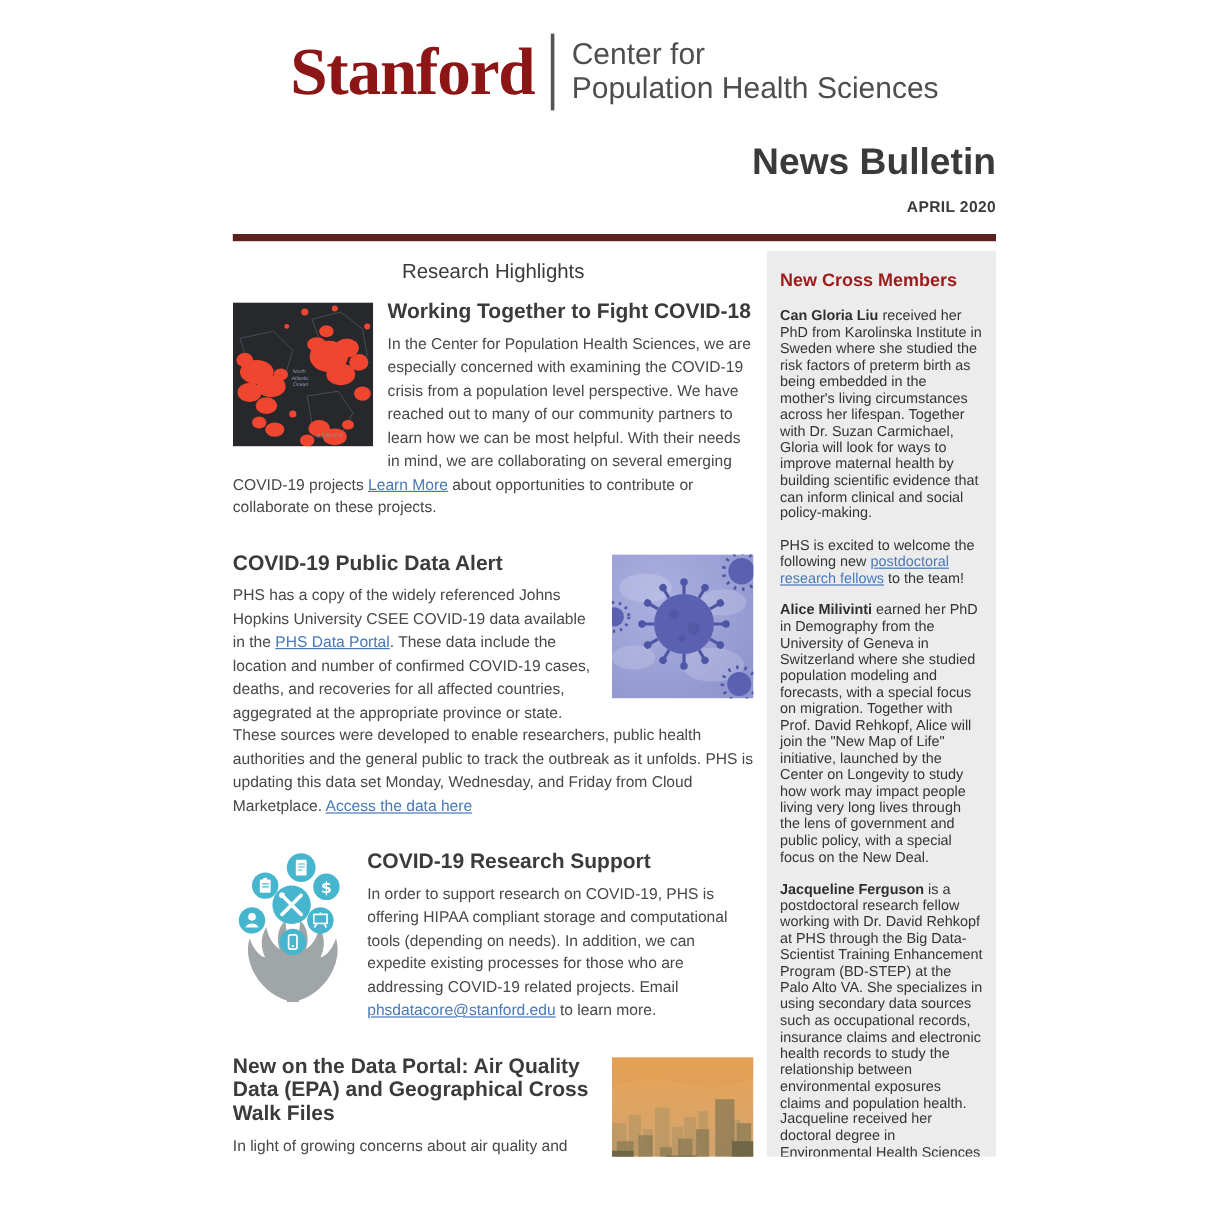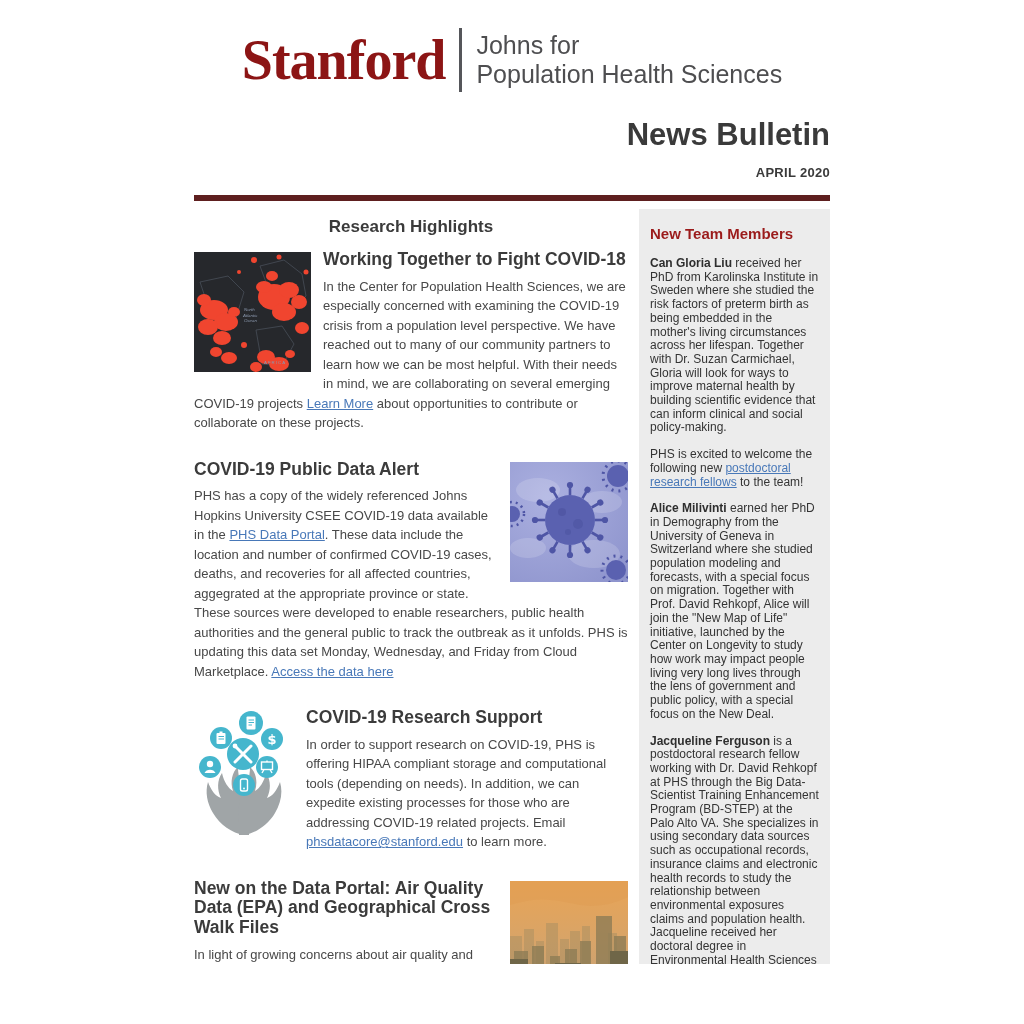--- a/index.html
+++ b/index.html
@@ -30,21 +30,21 @@
   
   .bulletin-title { text-align: right; font-size: 31px; font-weight: 700; color: #3a3a3a; margin-top: 25px; }
   .issue { text-align: right; font-size: 13px; font-weight: 700; color: #3a3a3a; margin-top: 12px; letter-spacing: .3px; }
   .rule { height: 6px; background: #5e1f1f; margin-top: 15px; }
 
   
   .columns { display: flex; margin-top: 8px; gap: 11px; align-items: stretch; }
   .main { flex: 0 0 434px; width: 434px; }
   .sidebar { flex: 1; background: #ececec; padding: 8px 11px 20px; min-height: 792px; }
 
-  .section-title { text-align: center; font-weight: 700; font-size: 17px; color: #3b3b3b; margin: 8px 0 13px; }
+  .section-title { text-align: center; font-weight: 400; font-size: 17px; color: #3b3b3b; margin: 8px 0 13px; }
 
   .article { margin-bottom: 27px; overflow: hidden; }
   .article h3 { font-size: 17.5px; font-weight: 700; color: #3b3b3b; line-height: 1.12; margin: 0 0 7px; }
   .article p { font-size: 13px; color: #484848; line-height: 19.5px; margin: 0; }
 
   .img-left  { float: left;  width: 117px; height: 120px; margin: 2px 12px 6px 0; }
   .img-right { float: right; width: 118px; height: 120px; margin: 2px 0 6px 13px; }
   .img-hands { float: left;  width: 100px; height: 125px; margin: 2px 12px 2px 0; }
   .img-left svg, .img-right svg, .img-hands svg { display: block; width: 100%; height: 100%; }
 
@@ -59,21 +59,21 @@
 <body>
 
 <div class="page">
   <div class="container">
 
     <div class="logo-wrap">
       <div class="logo-row">
         <div class="wordmark">Stanford</div>
         <div class="logo-divider"></div>
         <div class="unit">
-          <div>Johns for</div>
+          <div>Center for</div>
           <div>Population Health Sciences</div>
         </div>
       </div>
     </div>
 
     <div class="bulletin-title">News Bulletin</div>
     <div class="issue">APRIL 2020</div>
     <div class="rule"></div>
 
     <div class="columns">
@@ -278,21 +278,21 @@
               </g>
               <rect x="0" y="110" width="30" height="10" fill="#5c5540" opacity="0.7"></rect>
             </svg>
           </div>
           <h3>New on the Data Portal: Air Quality Data (EPA) and Geographical Cross Walk Files</h3>
           <p>In light of growing concerns about air quality and population health, PHS has brought in <a href="#" class="lnk">7 datasets</a> from the United States Environmental Protection Agency (EPA). Data from more than 4,000 monitoring stations allow researchers to examine the six most common air pollutants. Together with other data offerings these data provide a unique opportunity to better understand and address air pollution and associated health problems.</p>
         </section>
       </div>
 
       <div class="sidebar">
-        <div class="sidebar-title">New Team Members</div>
+        <div class="sidebar-title">New Cross Members</div>
         <p><b>Can Gloria Liu</b> received her PhD from Karolinska Institute in Sweden where she studied the risk factors of preterm birth as being embedded in the mother's living circumstances across her lifespan.  Together with Dr. Suzan Carmichael, Gloria will look for ways to improve maternal health by building scientific evidence that can inform clinical and social policy-making.</p>
         <p>PHS is excited to welcome the following new <a href="#" class="lnk">postdoctoral research fellows</a> to the team!</p>
         <p><b>Alice Milivinti</b> earned her PhD in Demography from the University of Geneva in Switzerland where she studied population modeling and forecasts, with a special focus on migration.  Together with Prof. David Rehkopf, Alice will join the  "New Map of Life" initiative, launched by the Center on Longevity to study how work may impact people living very long lives through the lens of government and public policy, with a special focus on the New Deal.</p>
         <p><b>Jacqueline Ferguson</b> is a postdoctoral research fellow working with Dr. David Rehkopf at PHS through the Big Data-Scientist Training Enhancement Program (BD-STEP) at the Palo Alto VA.  She specializes in using secondary data sources such as occupational records, insurance claims and electronic health records to study the relationship between environmental exposures claims and population health. Jacqueline received her doctoral degree in Environmental Health Sciences from the University of California, Berkeley and a M.H.S in Environmental Health Sciences from the Johns Hopkins Bloomberg School of</p>
       </div>
 
     </div>
   </div>
 </div>
 

